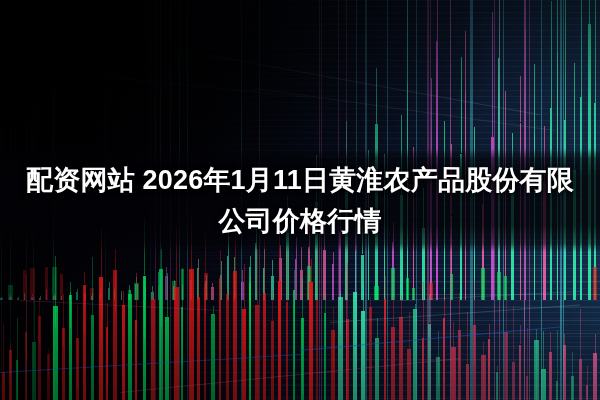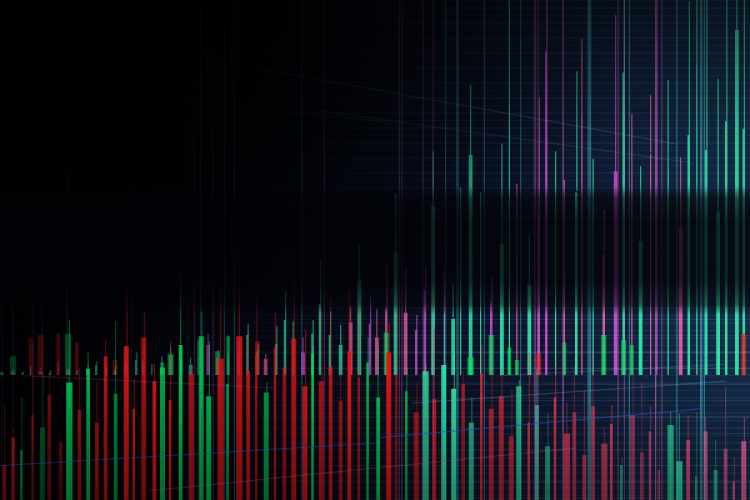--- a/index.html
+++ b/index.html
@@ -594,14 +594,18 @@
       <div class="trendline" style="left:120px;top:392px;width:341.7px;background:#e85ea0;opacity:0.3;transform:rotate(-5.71deg);"></div>
       <div class="trendline" style="left:330px;top:322px;width:250.6px;background:#78bedc;opacity:0.25;transform:rotate(-4.00deg);"></div>
       <div class="trendline" style="left:400px;top:300px;width:180.2px;background:#78bedc;opacity:0.2;transform:rotate(-2.86deg);"></div>
       <div class="trendline" style="left:20px;top:300px;width:200.2px;background:#e85ea0;opacity:0.18;transform:rotate(2.86deg);"></div>
     </div>
 
   <div class="layer" id="bg-vignette"></div>
 
   <div id="title-scrim"></div>
 
+  <div id="title-block">
+    <span class="title-line">配资网站 2026年1月11日黄淮农产品股份有限</span>
+    <span class="title-line">公司价格行情</span>
+  </div>
 
 </div>
 
 </body></html>

